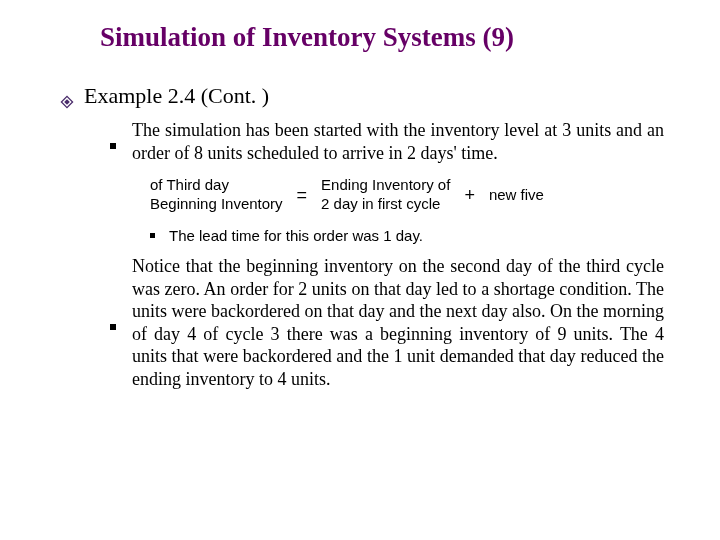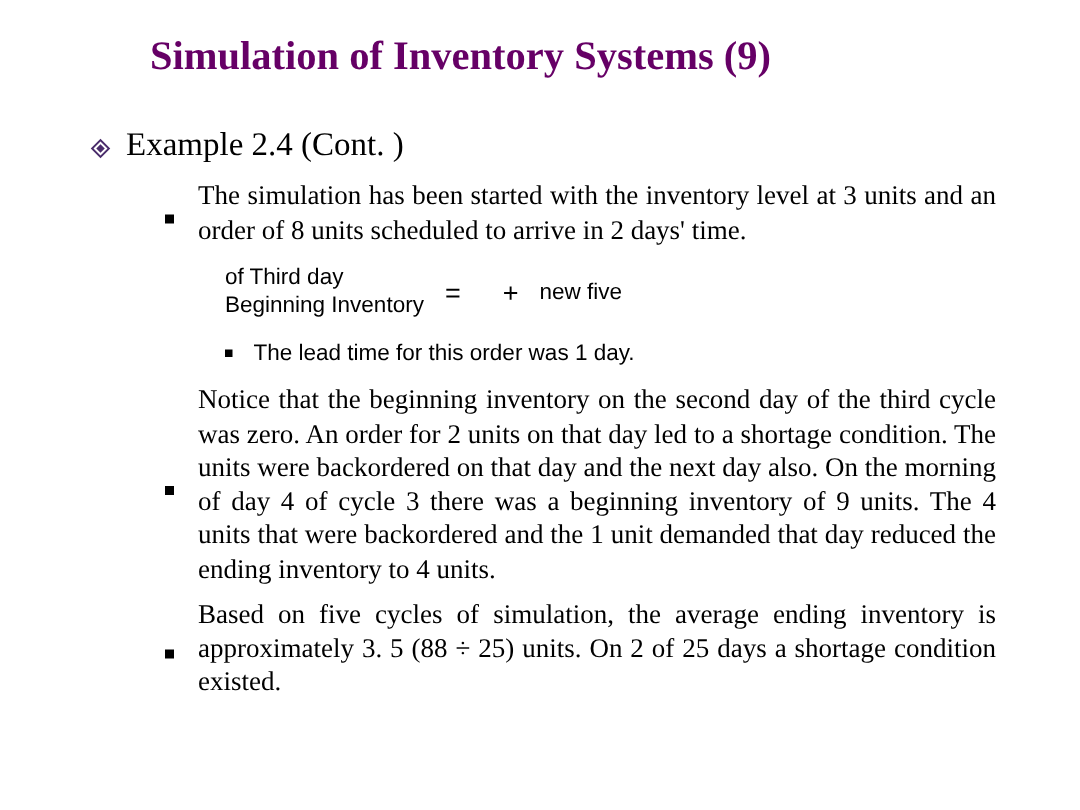--- a/index.html
+++ b/index.html
@@ -18,21 +18,21 @@
     padding: 22px 56px 20px 40px;
   }
   .title {
     font-size: 27px;
     font-weight: bold;
     color: #660066;
     margin: 0 0 30px 60px;
   }
   .row-l1 {
     display: flex;
-    align-items: center;
+    align-items: flex-end;
     margin: 0 0 10px 20px;
   }
   .diamond-bullet {
     width: 14px;
     height: 14px;
     flex: none;
     margin: 5px 10px 0 0;
     position: relative;
   }
   .diamond-bullet svg { display: block; }
@@ -117,32 +117,32 @@
     <span class="sq-bullet"></span>
     <span class="l2-text">The simulation has been started with the inventory level at 3 units and an order of 8 units scheduled to arrive in 2 days' time.</span>
   </div>
 
   <div class="equation-row">
     <div class="eq-block">
       <div>of Third day</div>
       <div>Beginning Inventory</div>
     </div>
     <div class="eq-op">=</div>
+    <div class="eq-block">
+      <div>Ending Inventory of</div>
+      <div>2 day in first cycle</div>
+    </div>
     <div class="eq-op">+</div>
     <div class="eq-block">new five</div>
   </div>
 
   <div class="row-l3">
     <span class="sq-bullet-s"></span>
     <span class="l3-text">The lead time for this order was 1 day.</span>
   </div>
 
   <div class="row-l2">
     <span class="sq-bullet"></span>
     <span class="l2-text">Notice that the beginning inventory on the second day of the third cycle was zero. An order for 2 units on that day led to a shortage condition. The units were backordered on that day and the next day also. On the morning of day 4 of cycle 3 there was a beginning inventory of 9 units. The 4 units that were backordered and the 1 unit demanded that day reduced the ending inventory to 4 units.</span>
   </div>
 
-  <div class="row-l2">
-    <span class="sq-bullet"></span>
-    <span class="l2-text">Based on five cycles of simulation, the average ending inventory is approximately 3. 5 (88 ÷ 25) units. On 2 of 25 days a shortage condition existed.</span>
-  </div>
 
 </div>
 
 </body></html>

